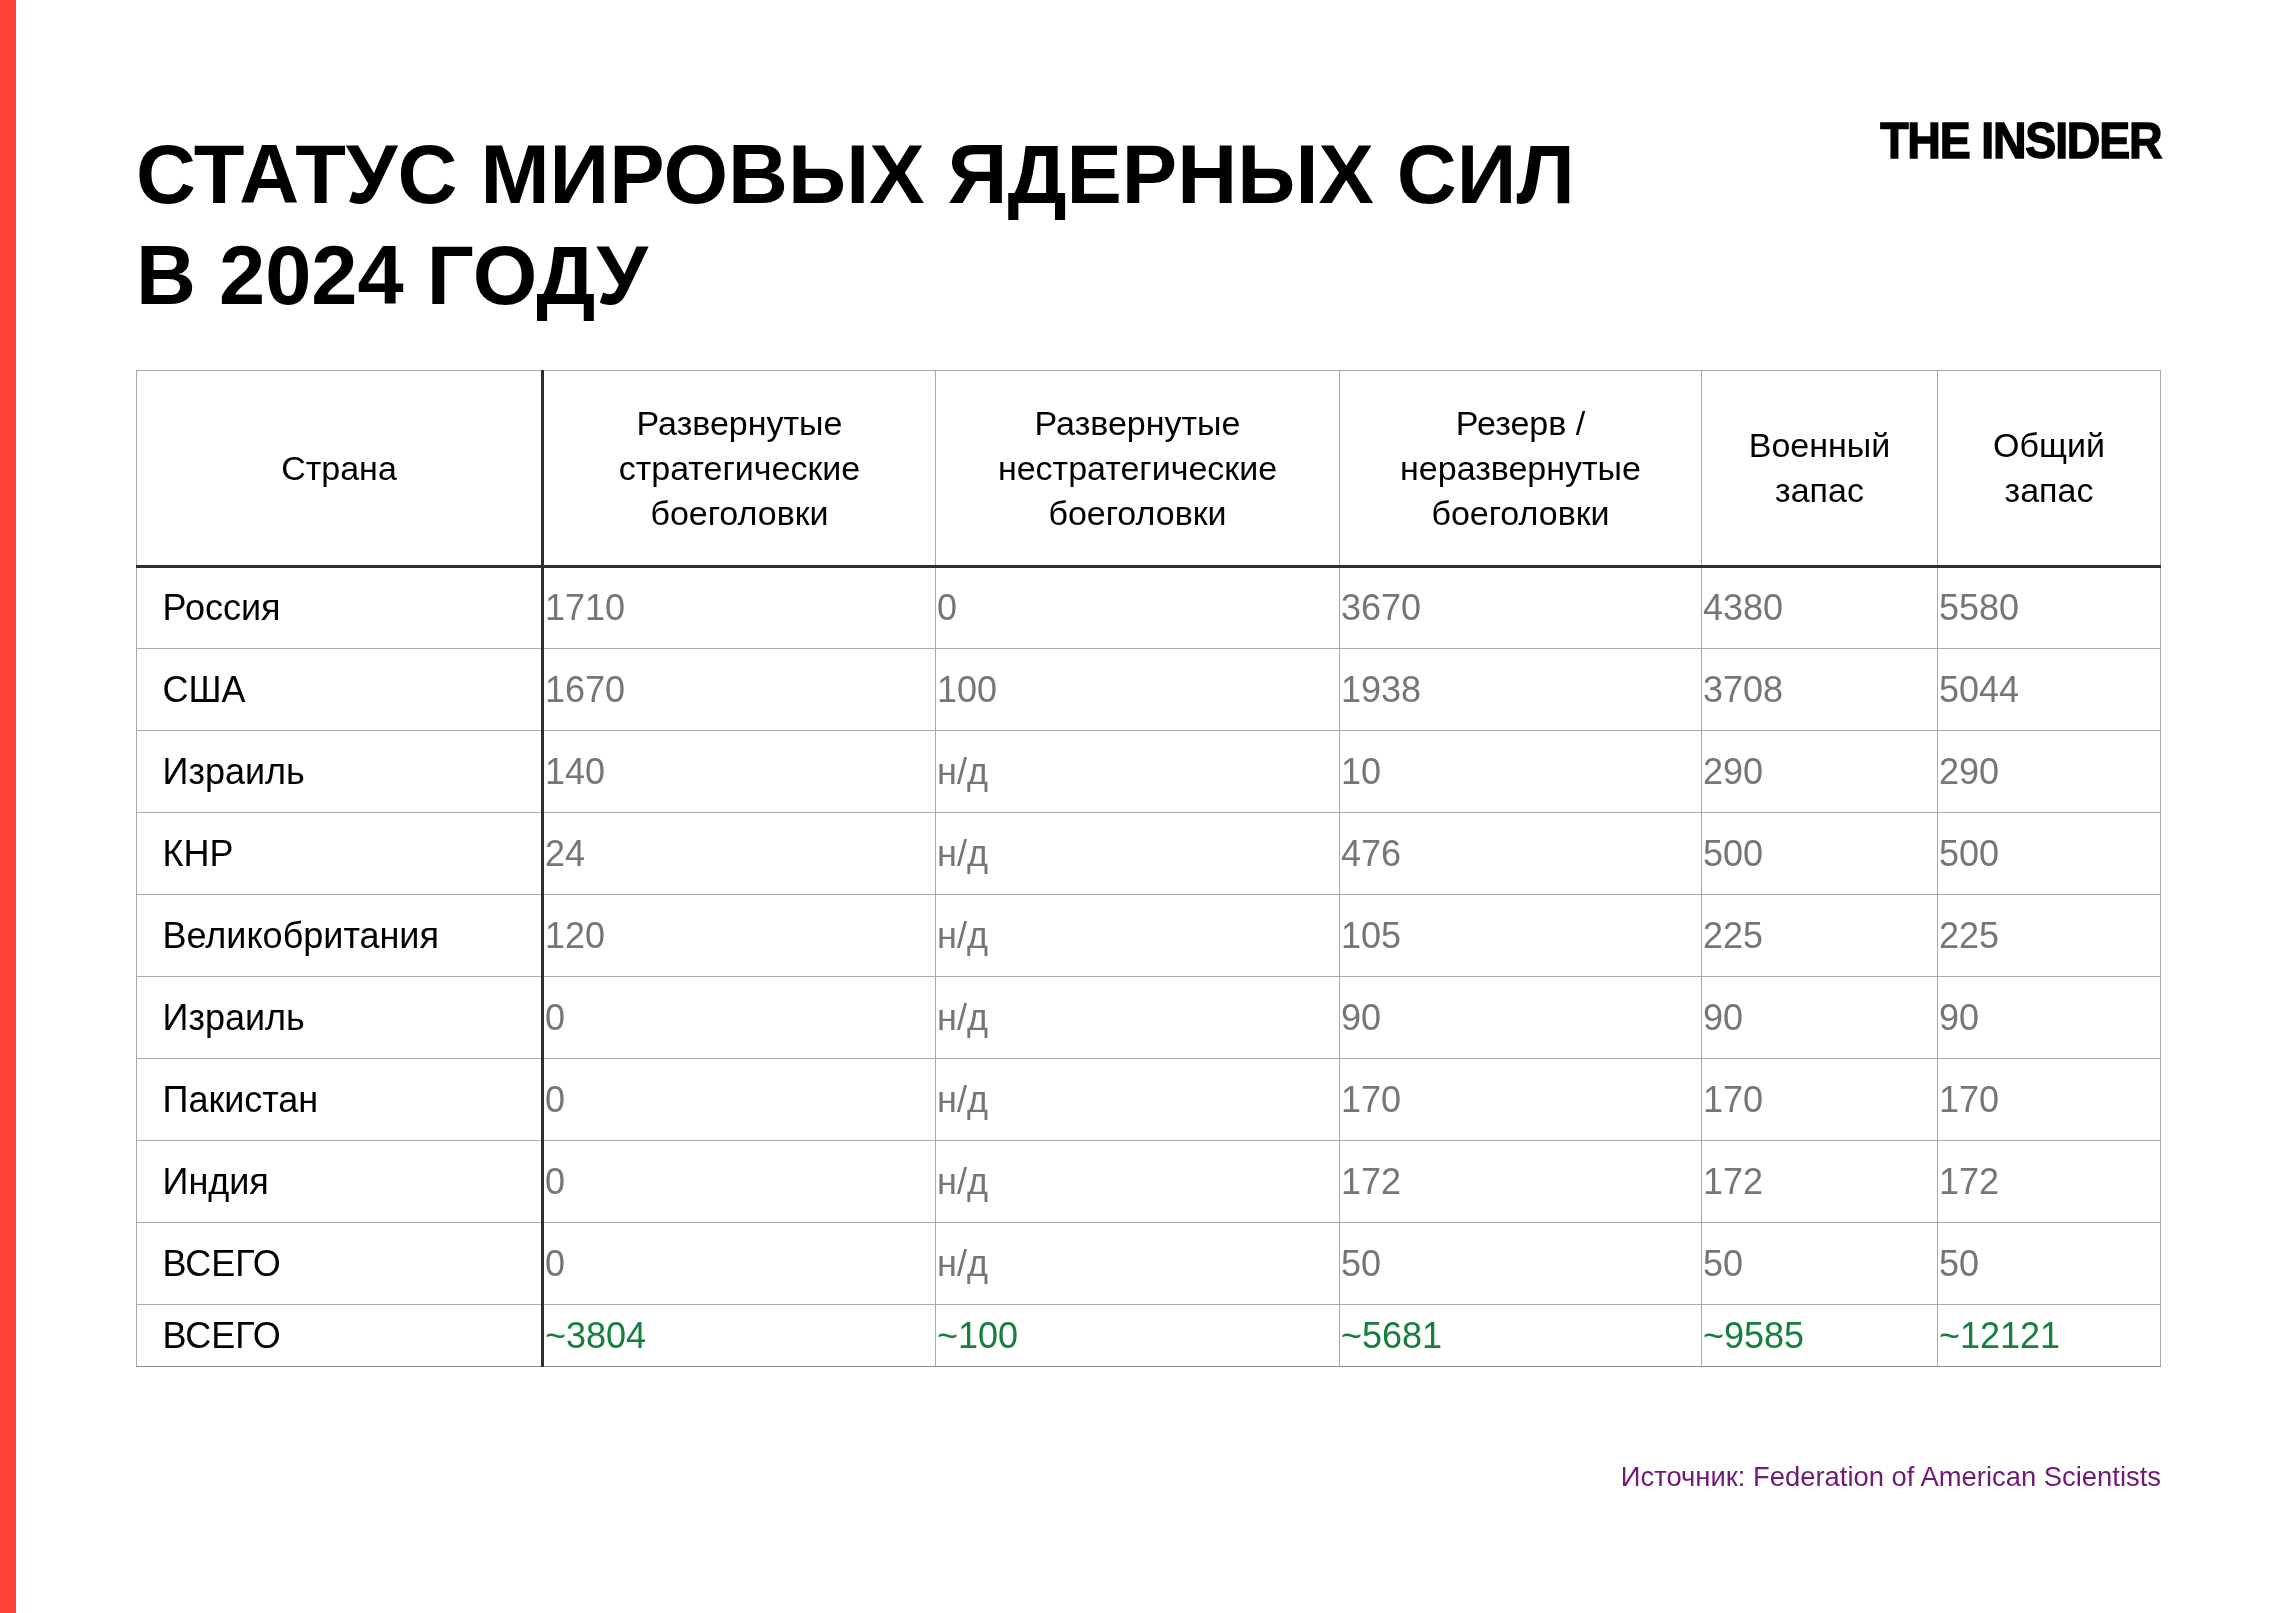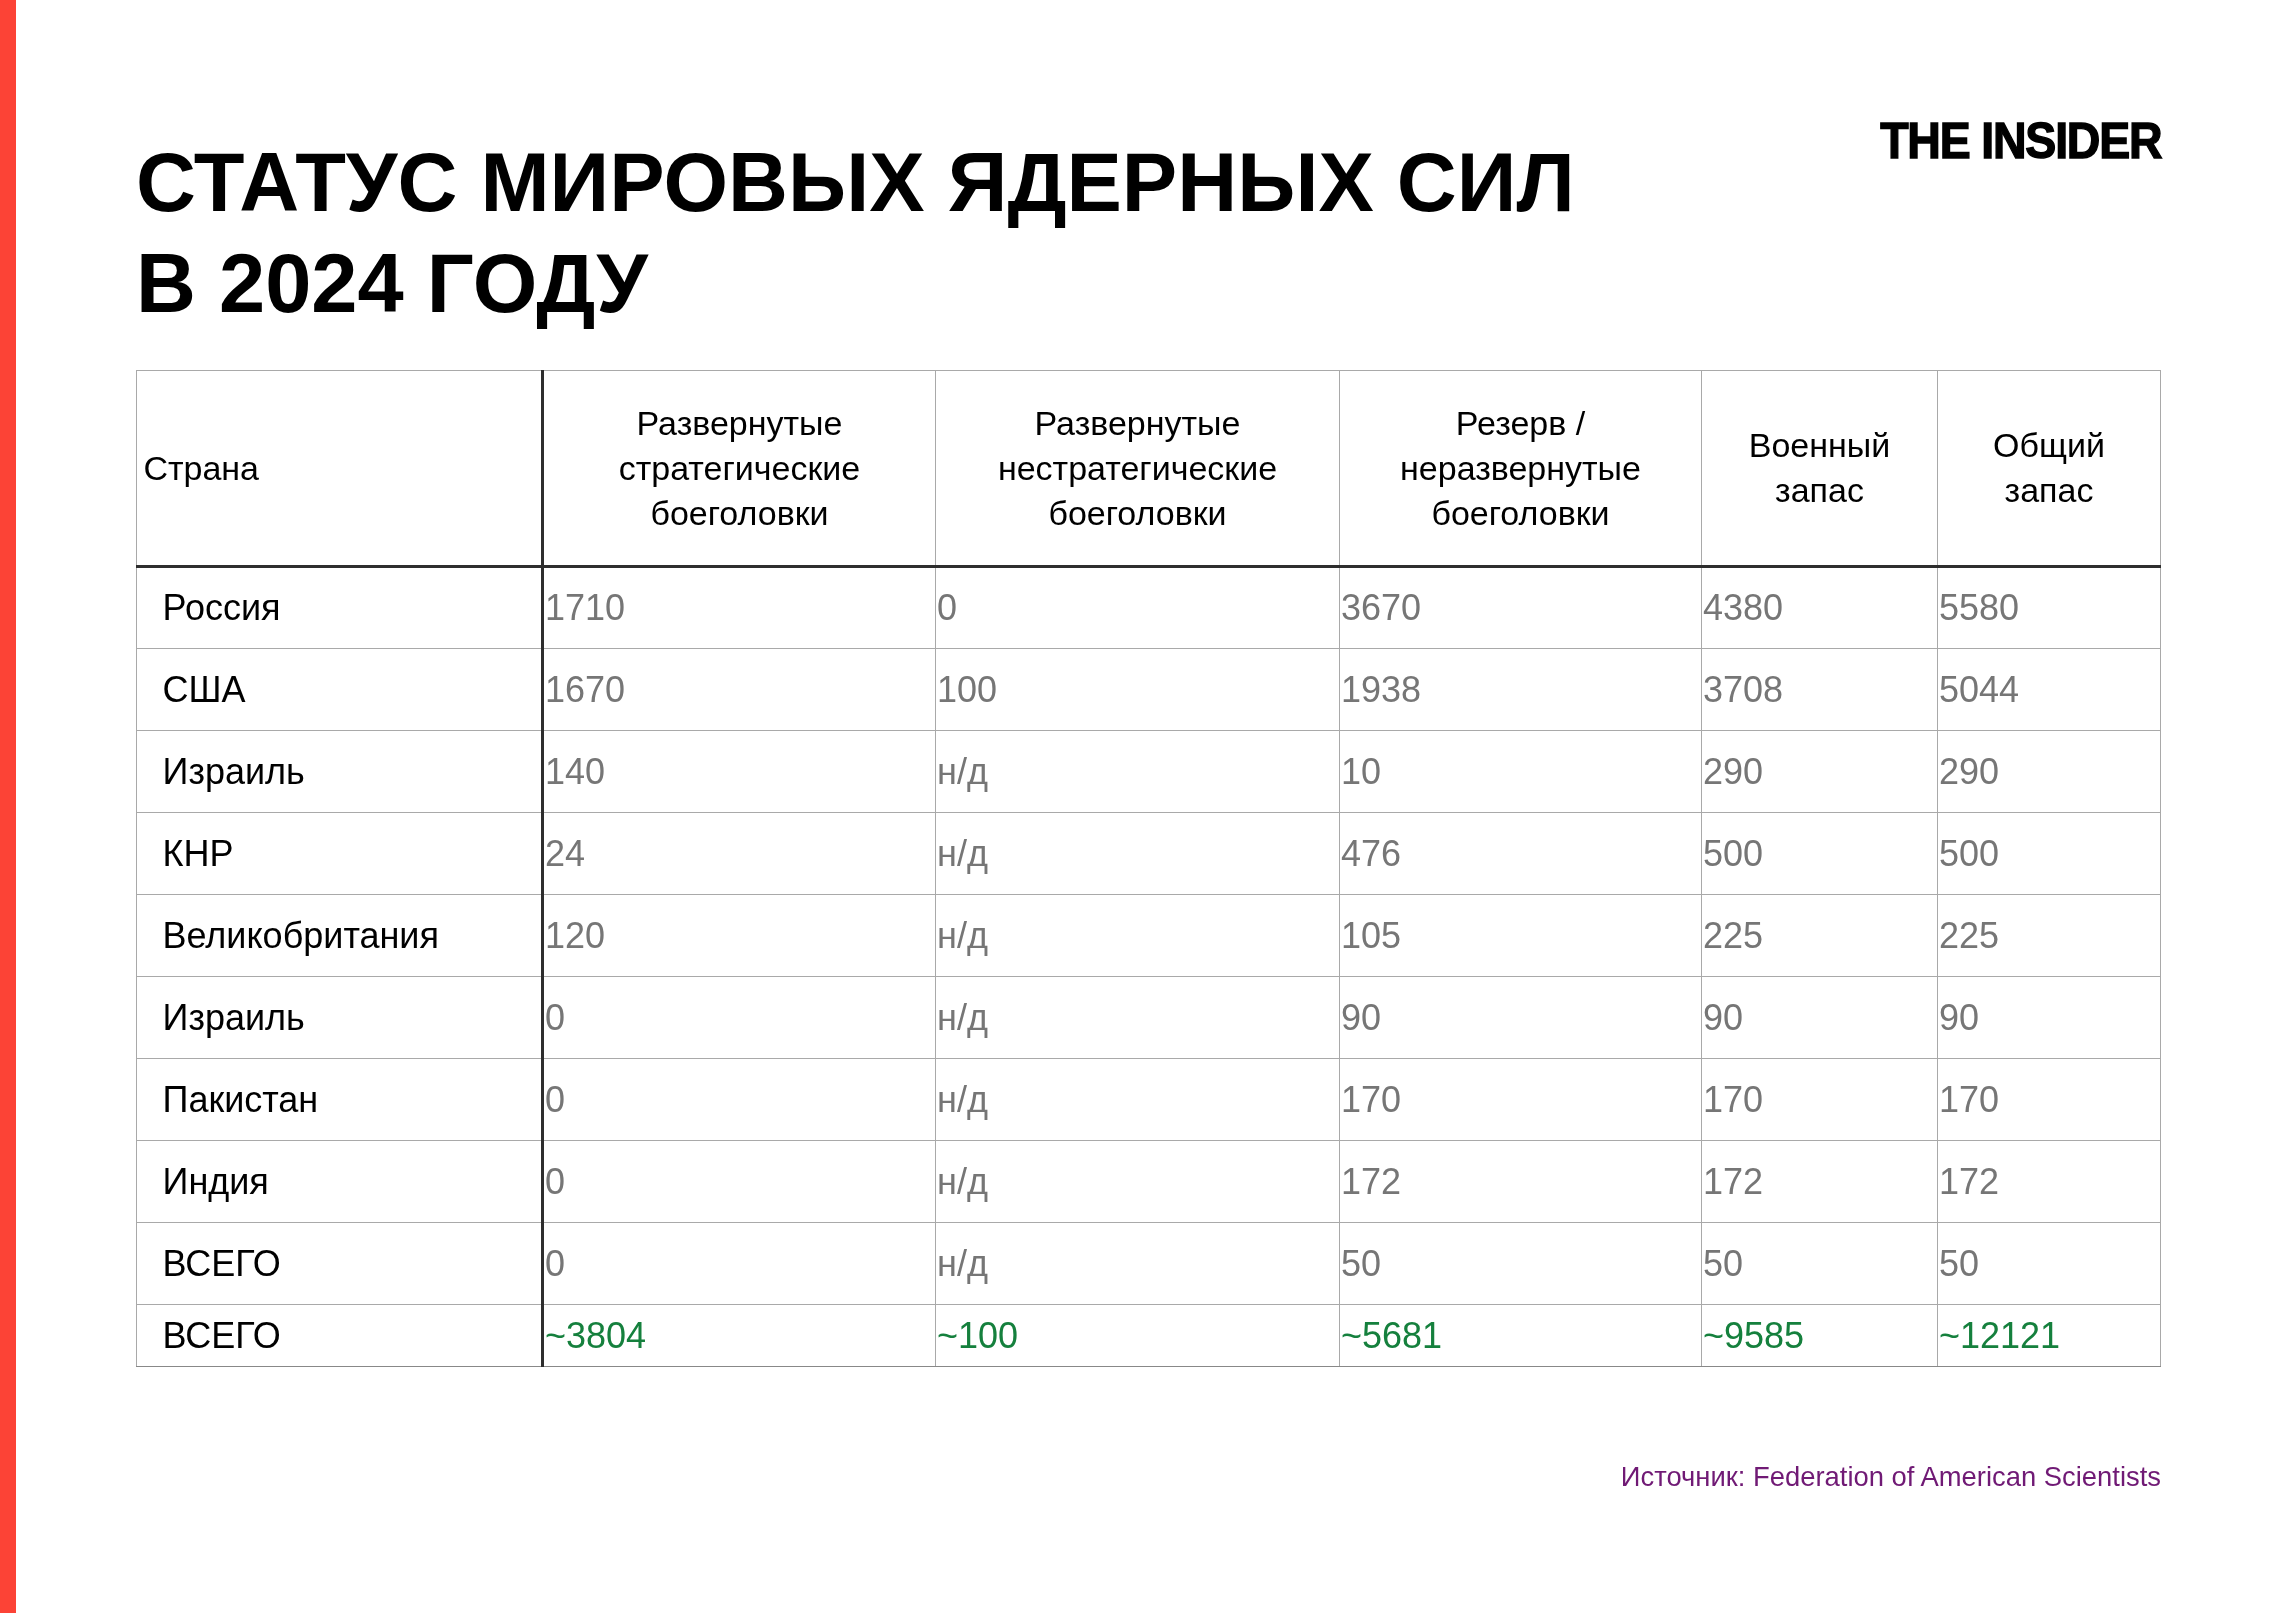--- a/index.html
+++ b/index.html
@@ -18,21 +18,21 @@
     position: absolute;
     left: 0;
     top: 0;
     width: 16px;
     height: 1613px;
     background: #FC4336;
   }
   .page-title {
     position: absolute;
     left: 136px;
-    top: 76px;
+    top: 68px;
     width: 1594px;
     font-size: 83px;
     font-weight: bold;
     color: #000000;
     line-height: 101px;
     white-space: pre-line;
     letter-spacing: 0px;
   }
   .brand-logo {
     position: absolute;
@@ -81,20 +81,21 @@
   }
   .nuclear-table td.country-cell,
   .nuclear-table th.country-cell {
     text-align: left;
     padding-left: 25.5px;
     font-size: 36px;
     color: #000000;
     border-right: 3.2px solid #2e2e2e;
   }
   .nuclear-table thead th.country-cell {
+    text-align: center;
     padding-left: 6.4px;
     font-size: 34px;
   }
   .nuclear-table td.value-cell {
     text-align: left;
     font-size: 36px;
     color: #767676;
   }
   .nuclear-table tr.total-row td {
     border-bottom: 1.9px solid #888888;

